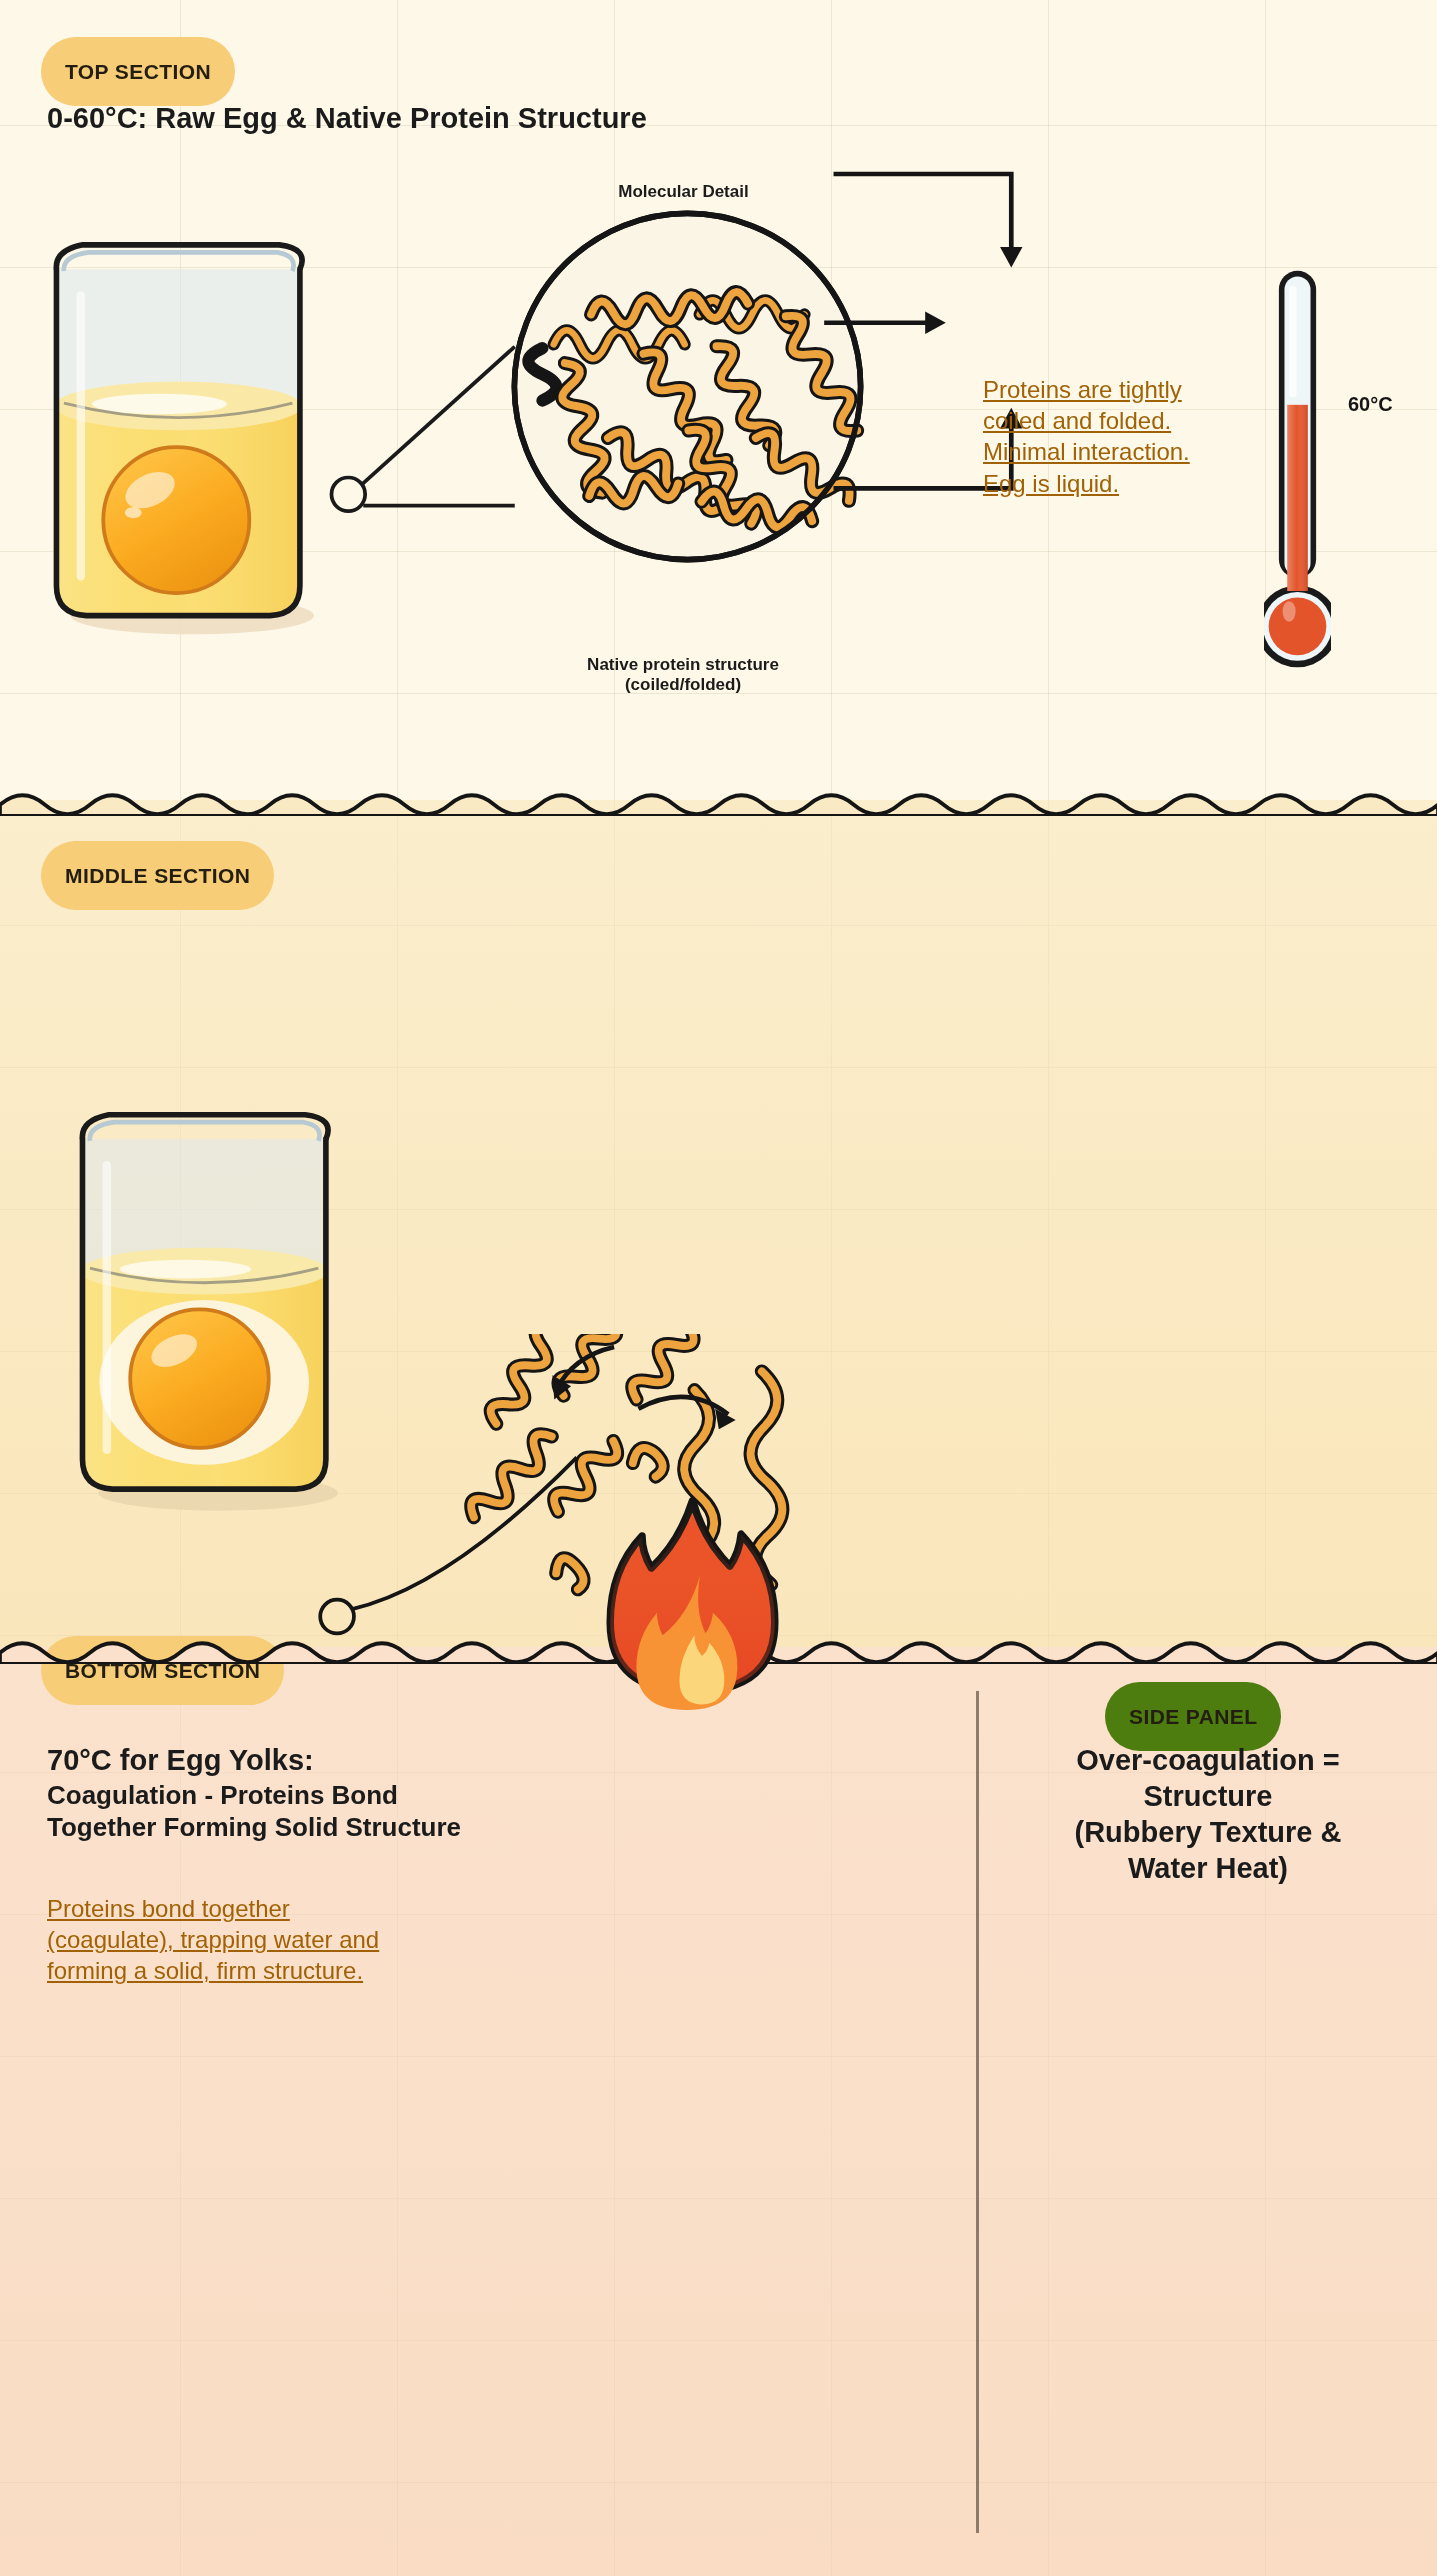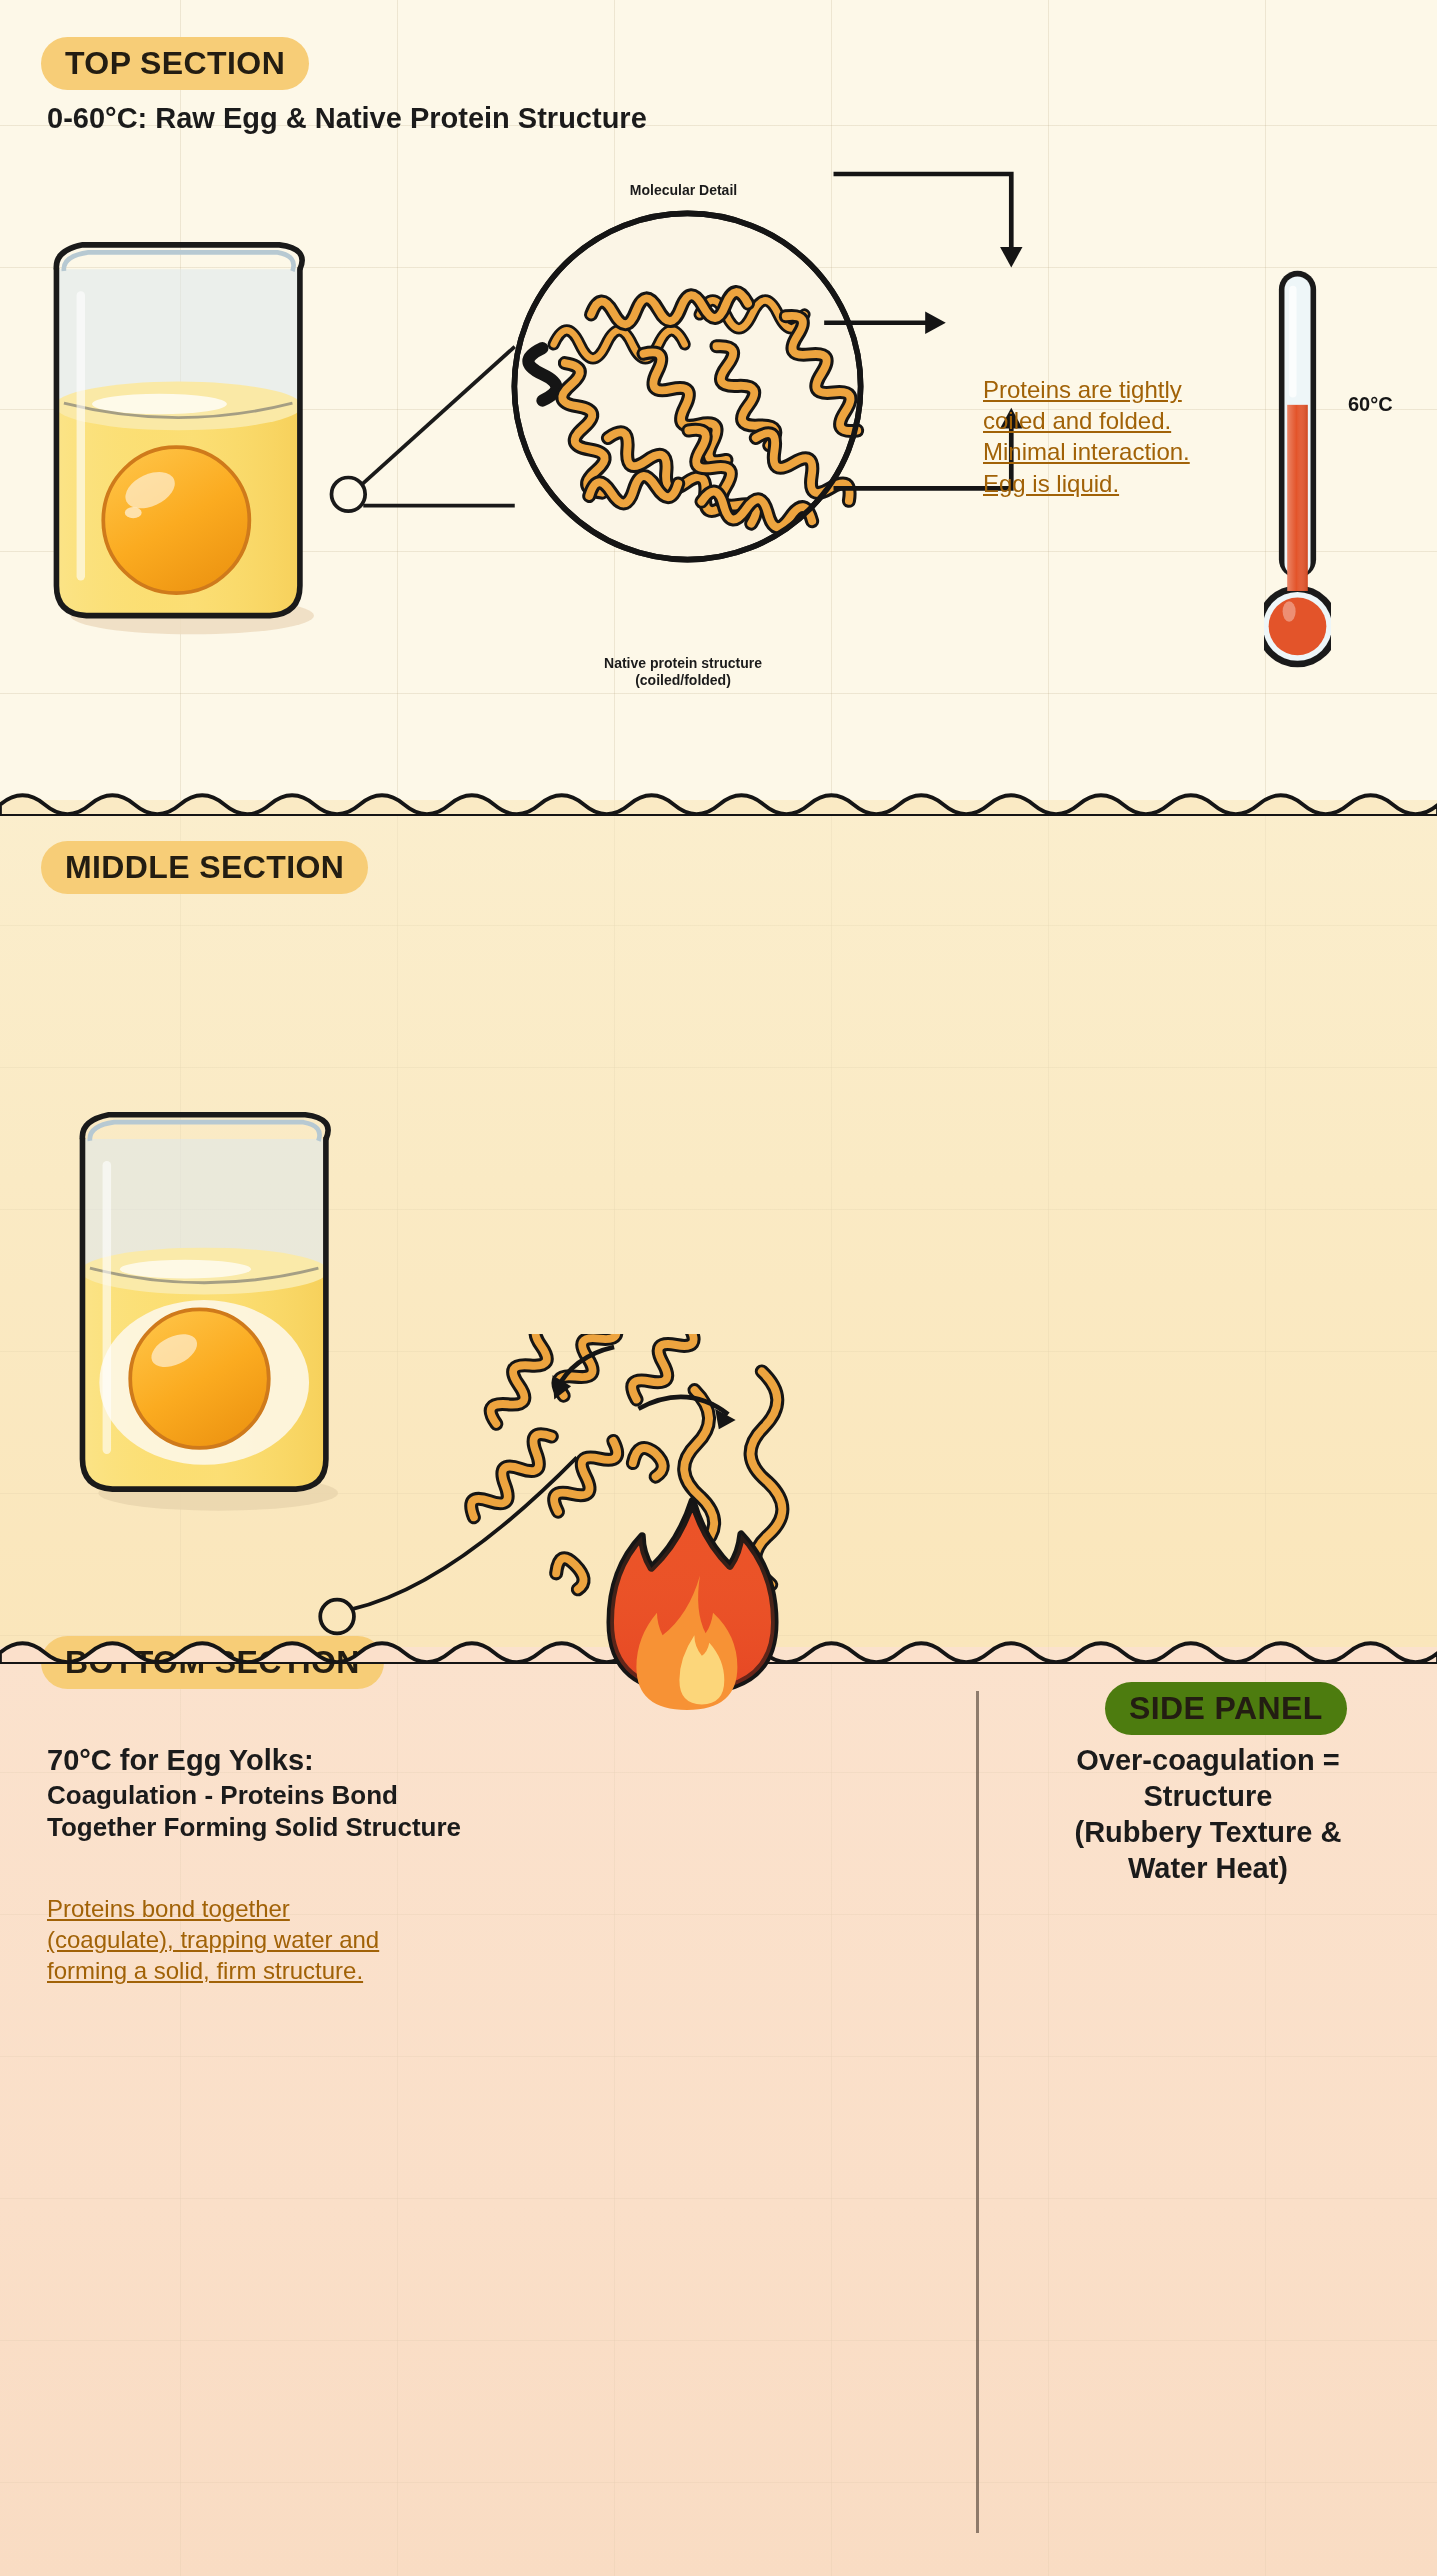--- a/index.html
+++ b/index.html
@@ -32,28 +32,28 @@
   .bot-grad{position:absolute;inset:0;background:linear-gradient(180deg,#fbe2cd 0%,#fadfc8 60%,#f9dcc3 100%);}
 
   
   .wave{position:absolute;left:0;width:1438px;height:32px;z-index:8;}
   #wave1{top:784px;}
   #wave2{top:1632px;}
 
   
   .badge{position:absolute;display:flex;align-items:center;justify-content:center;
     border-radius:37px;font-weight:bold;letter-spacing:0.4px;
-    font-size:32px;color:#231d12;padding:4px 24px;height:45px;z-index:6;}
+    font-size:21px;color:#231d12;padding:12px 24px;height:45px;z-index:6;}
   .badge.yellow{background:#f7cd77;}
   .badge.orange{background:#4d7c0f;}
 
   
   .h-title{position:absolute;font-weight:bold;font-size:29px;line-height:1.24;color:#1b1b1b;z-index:6;}
   .body-t{position:absolute;font-size:24px;line-height:1.3;color:#a16207;z-index:6;text-decoration:underline;}
-  .lbl{position:absolute;font-size:14px;line-height:1.2;color:#1b1b1b;z-index:6;}
+  .lbl{position:absolute;font-size:17px;line-height:1.2;color:#1b1b1b;z-index:6;}
   .lbl.b{font-weight:bold;}
   .center{text-align:center;}
   .temp{position:absolute;font-weight:bold;font-size:20px;color:#161616;z-index:7;}
 
   
   #vsep{position:absolute;left:976px;top:1691px;width:2.8px;height:842px;background:#6b5a4c;opacity:.75;z-index:5;}
 
   svg{display:block;}
   .z{position:absolute;z-index:5;}
 </style>

